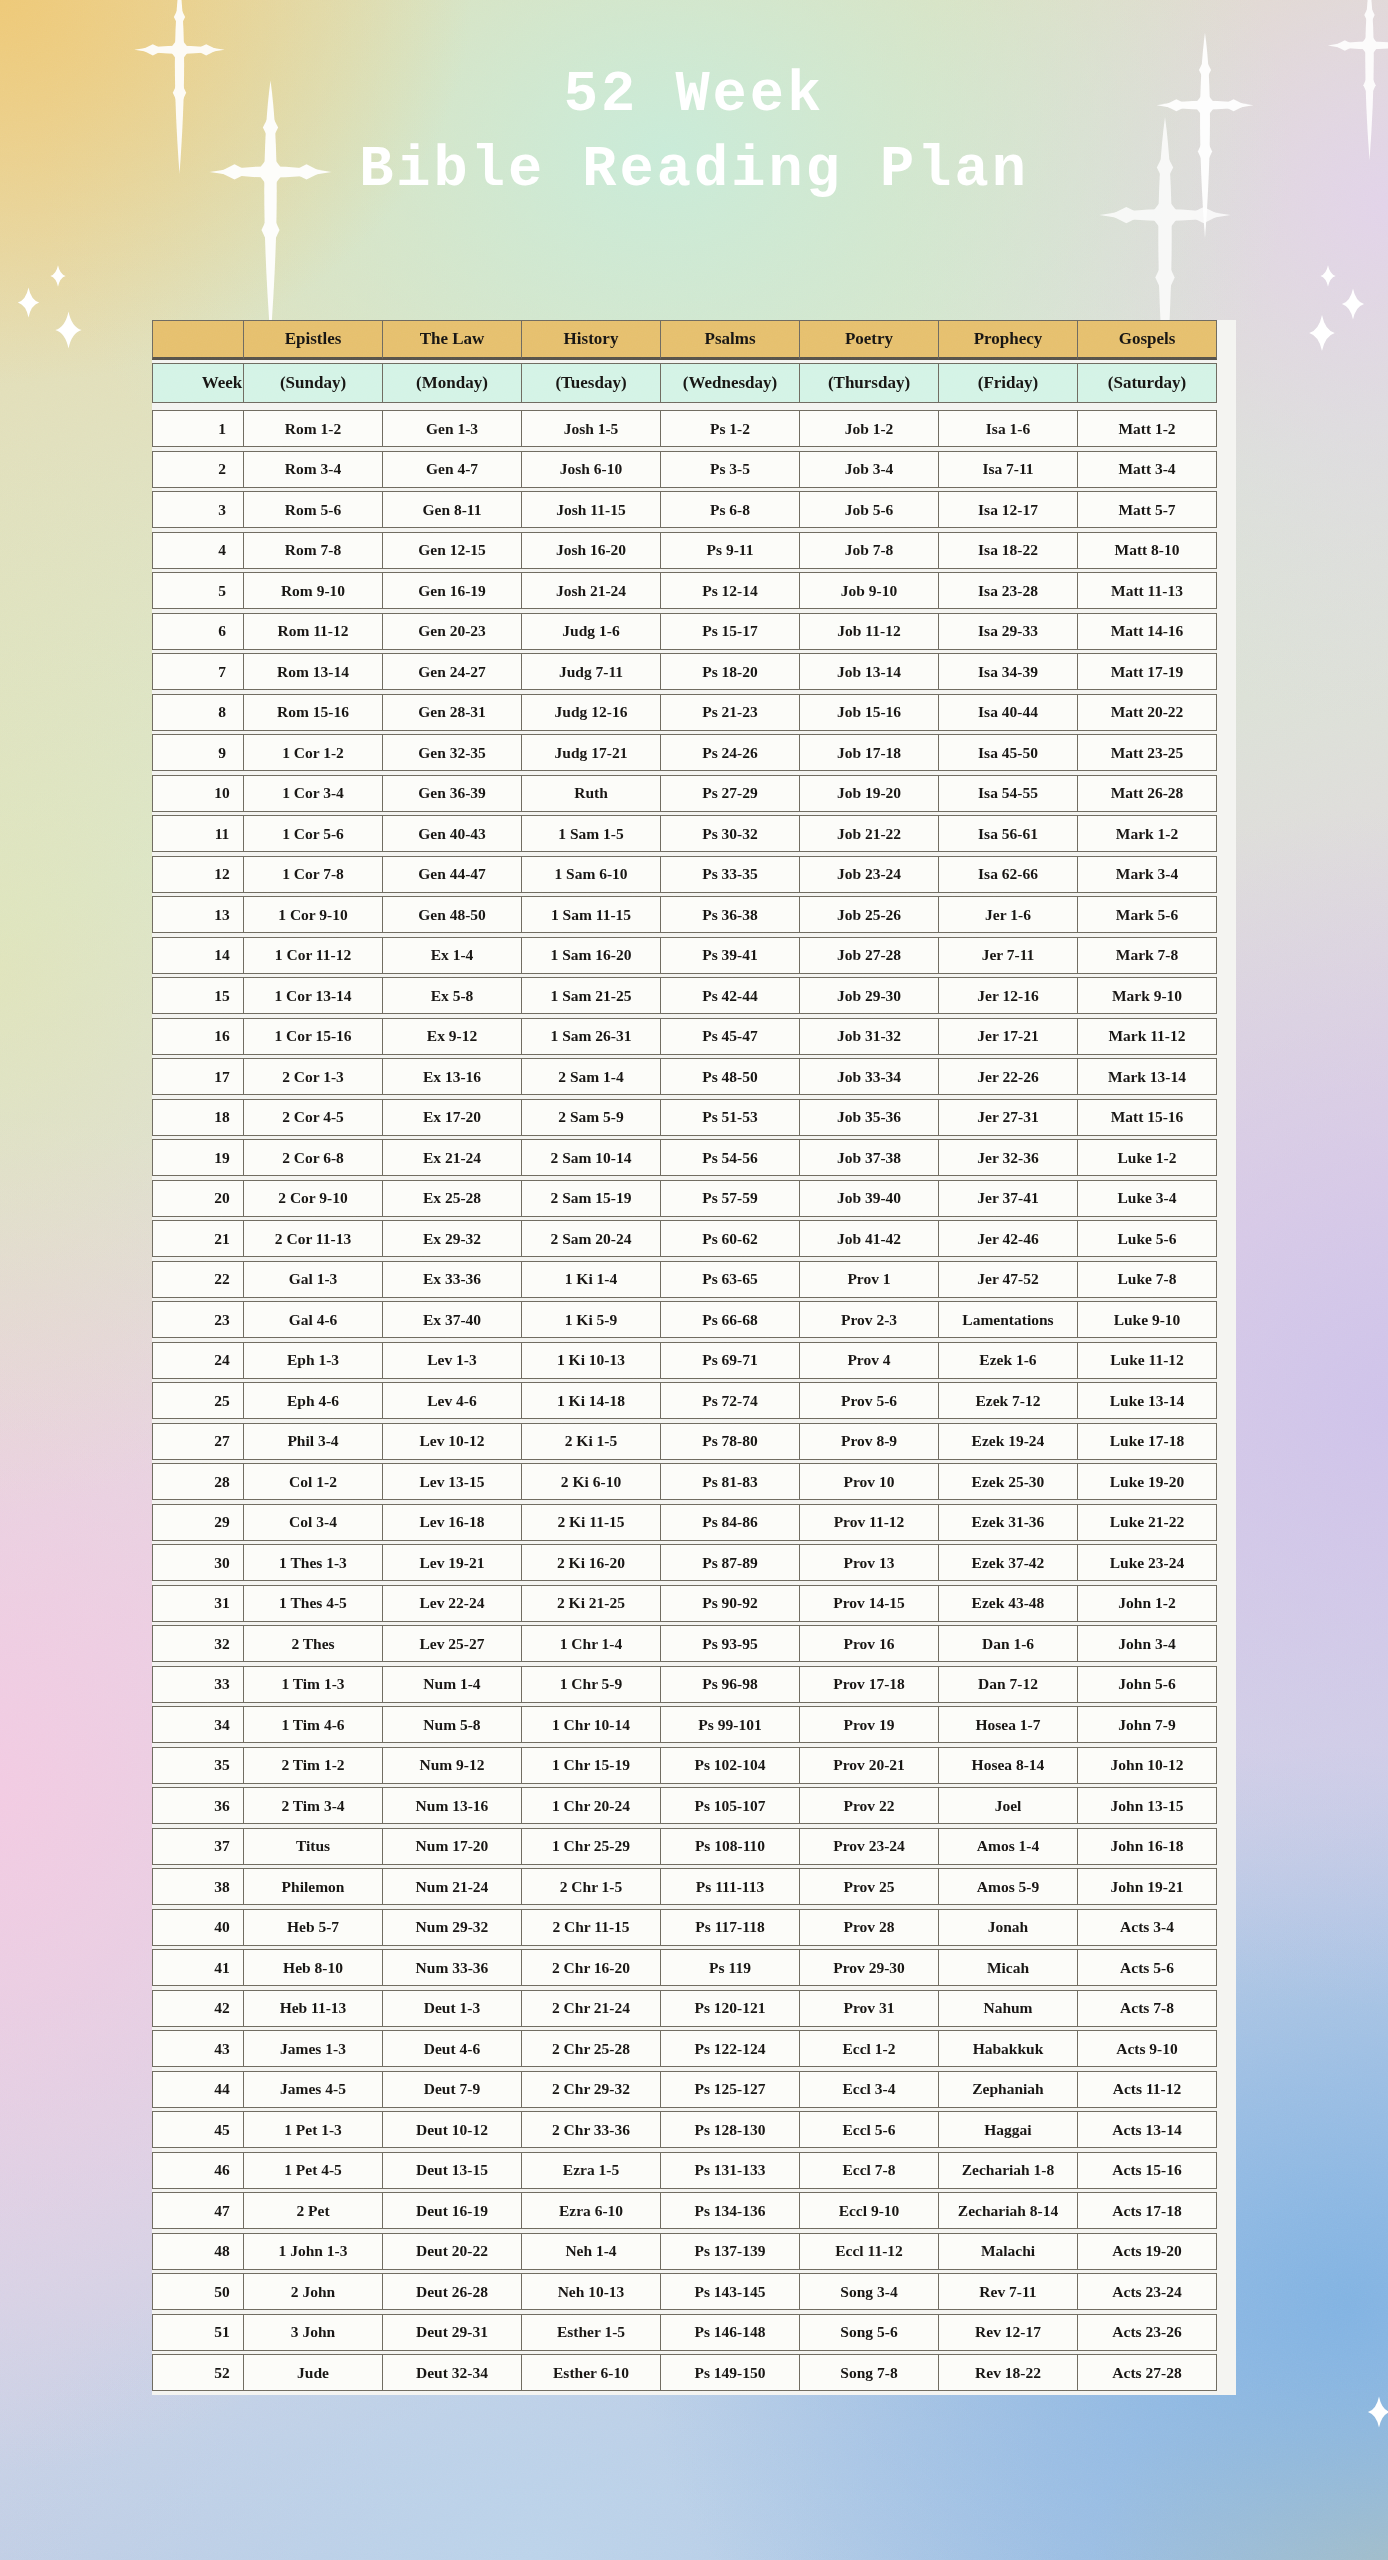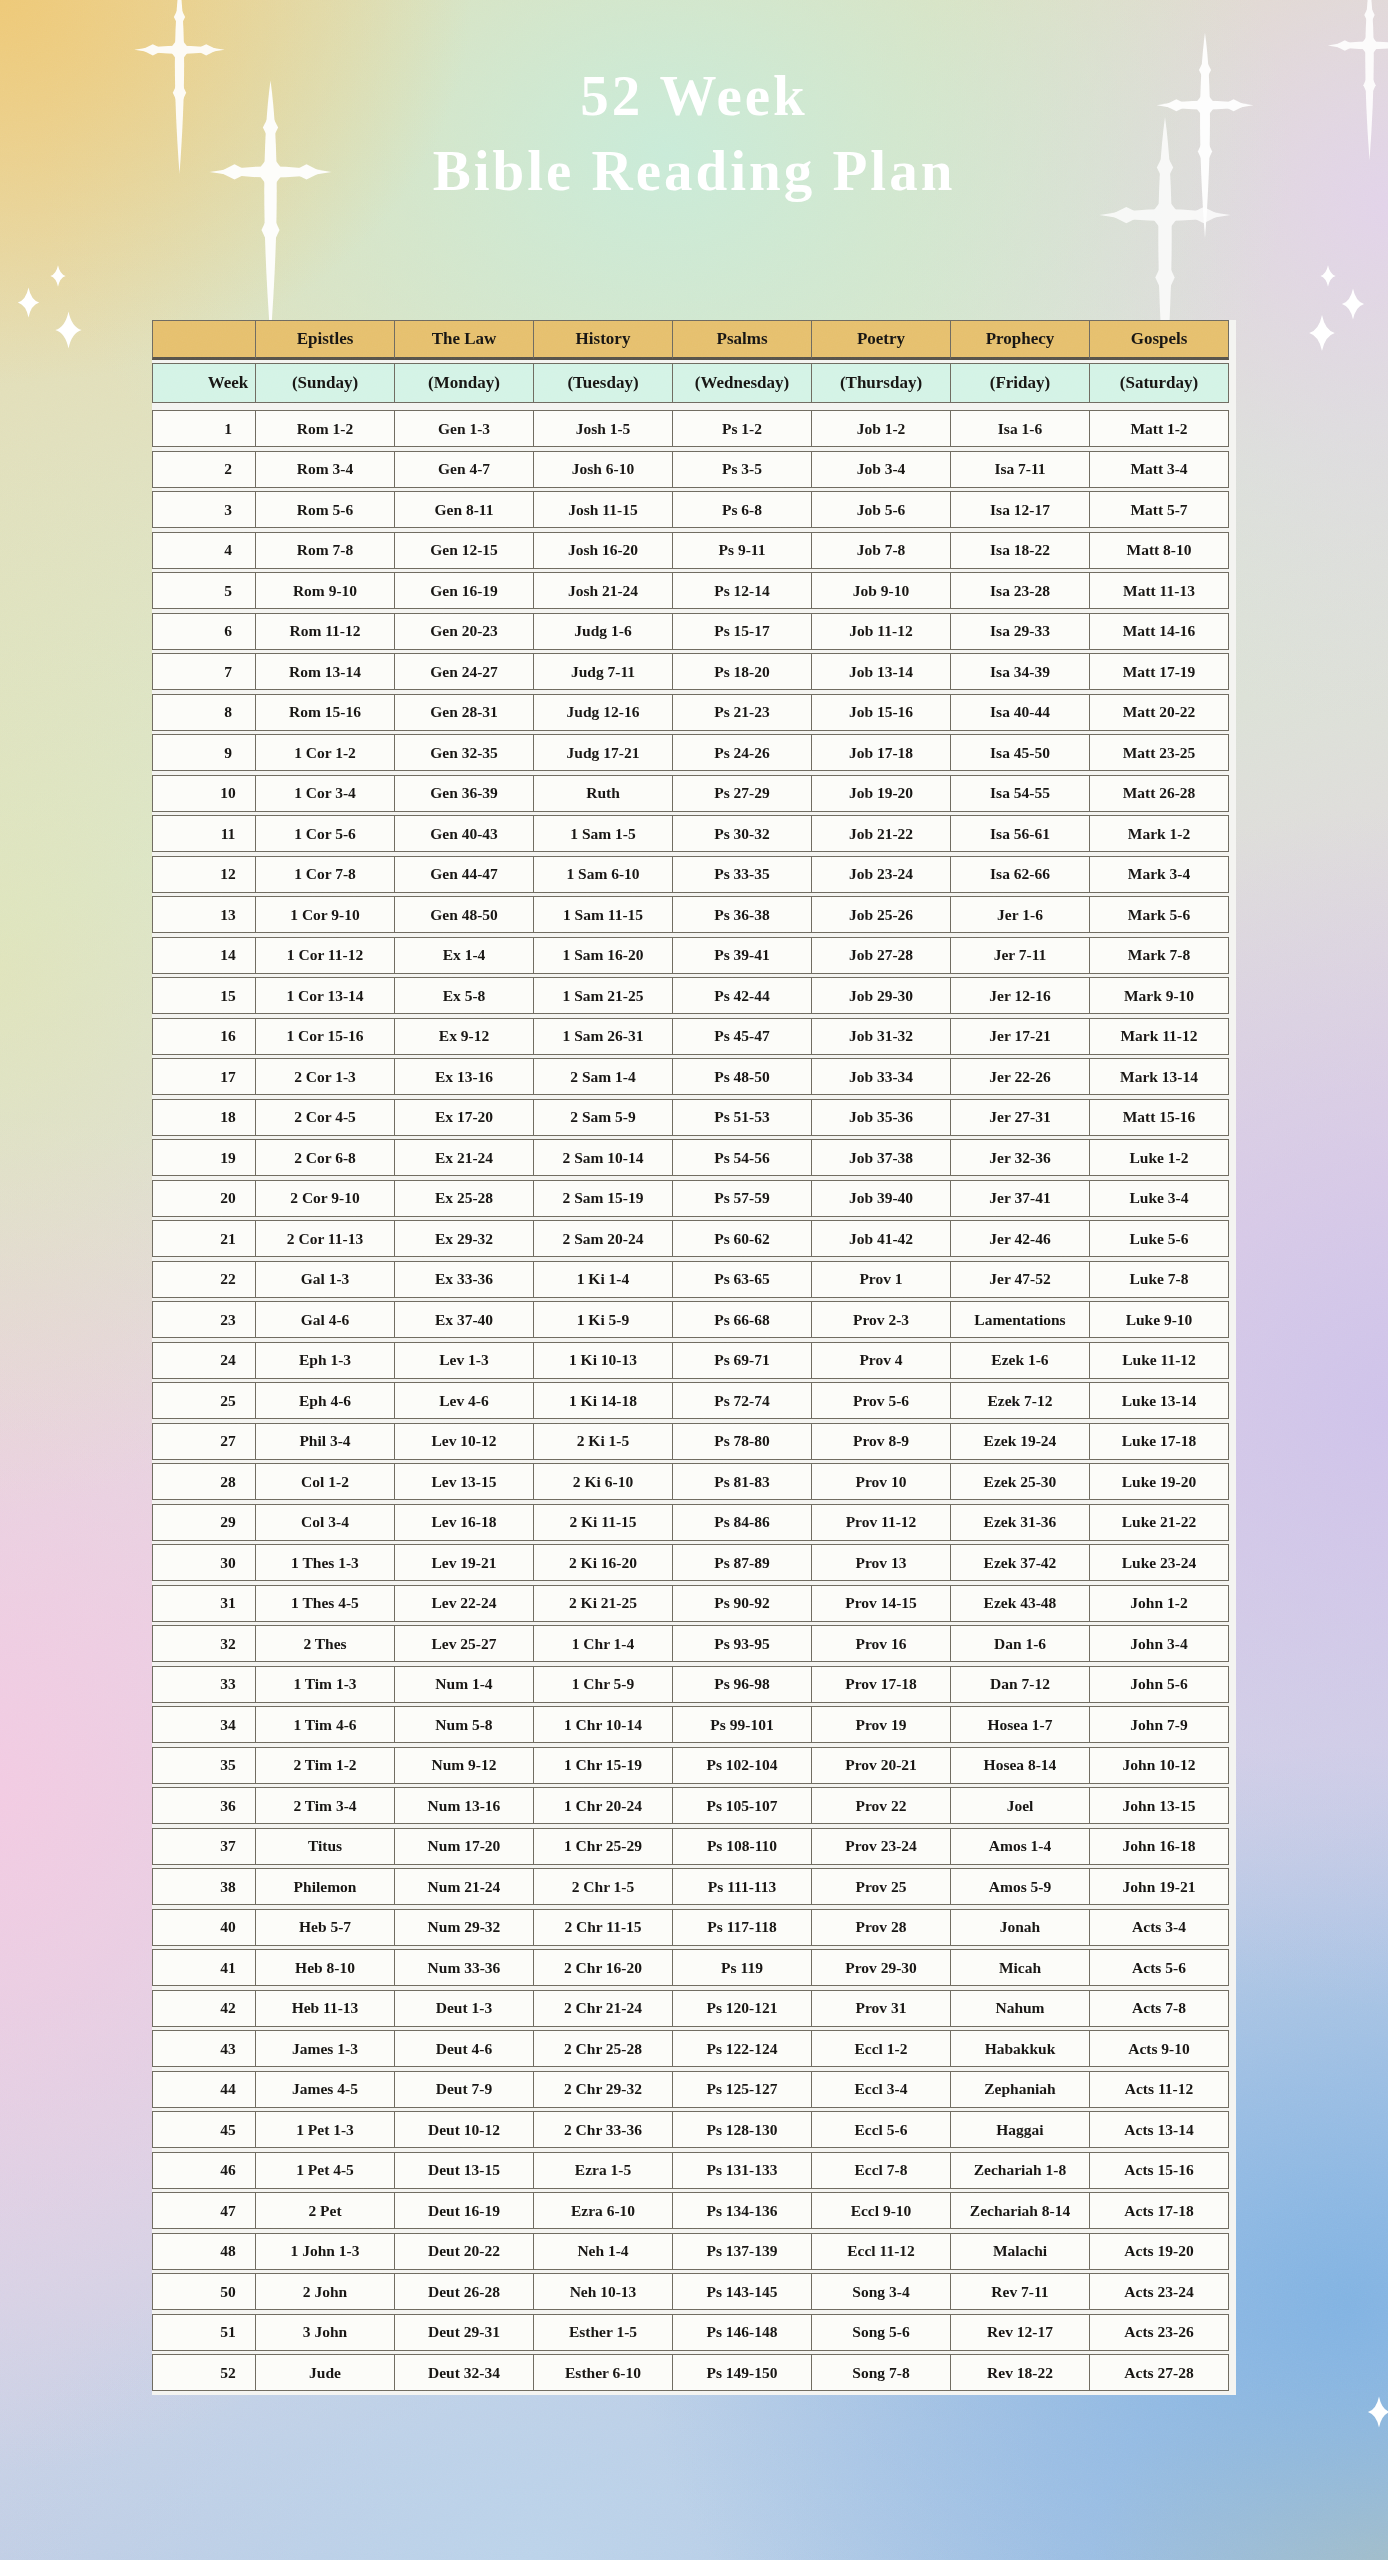--- a/index.html
+++ b/index.html
@@ -18,35 +18,35 @@
       radial-gradient(960px 1000px at 100% 55%, var(--g-mr) 0%, rgba(207,195,234,0) 60%),
       radial-gradient(1150px 900px at 97% 90%, var(--g-br) 0%, rgba(130,179,226,0) 62%),
       radial-gradient(420px 340px at 100% 100%, var(--g-brc) 0%, rgba(198,201,175,0) 70%),
       radial-gradient(900px 650px at 38% 100%, var(--g-bc) 0%, rgba(188,211,234,0) 60%),
       linear-gradient(160deg,#e9d9a8 0%,#d9e7d2 30%,#e3d3e2 55%,#cfd4e6 75%,#a8c4e4 100%);
   }
   .noise{position:absolute;inset:0;width:100%;height:100%;opacity:.15;mix-blend-mode:soft-light;pointer-events:none;z-index:6;}
   .deco{position:absolute;z-index:1;fill:#ffffff;}
   .title{
     position:absolute;top:58px;left:0;width:100%;text-align:center;z-index:2;
-    font-family:Liberation Serif, serif;font-weight:bold;
+    font-family:Liberation Mono, monospace;font-weight:bold;
     color:var(--title-color);font-size:57px;line-height:75px;letter-spacing:3px;
   }
   .plan{
     position:absolute;left:152px;top:320px;width:1084px;z-index:3;
     background:#f4f4f1;
   }
   .row{display:flex;}
   .cell{
     box-sizing:border-box;border:1px solid var(--grid);margin-left:-1px;
     display:flex;align-items:center;justify-content:center;text-align:center;
     font-weight:bold;color:#171513;background:var(--cell-bg);
   }
   .cell:first-child{margin-left:0;}
-  .c0{width:104px;padding-left:48px;} .c1,.c2,.c3,.c4,.c5,.c6,.c7{width:140px;}
+  .c0{width:92px;padding-left:48px;} .c1,.c2,.c3,.c4,.c5,.c6,.c7{width:140px;}
   .hdr-cat .cell{height:40px;background:var(--cat-bg);font-size:17px;border-bottom:3px solid var(--hdr-div);}
   .hdr-day{margin-top:3px;margin-bottom:7px;}
   .hdr-day .cell{height:40px;background:var(--day-bg);font-size:17px;}
   .body-rows .row{margin-bottom:3.5px;}
   .body-rows .cell{height:37px;font-size:15.5px;}
 </style>
 <title>52 Week Bible Reading Plan</title></head>
 <body>
 
 <div class="page">

